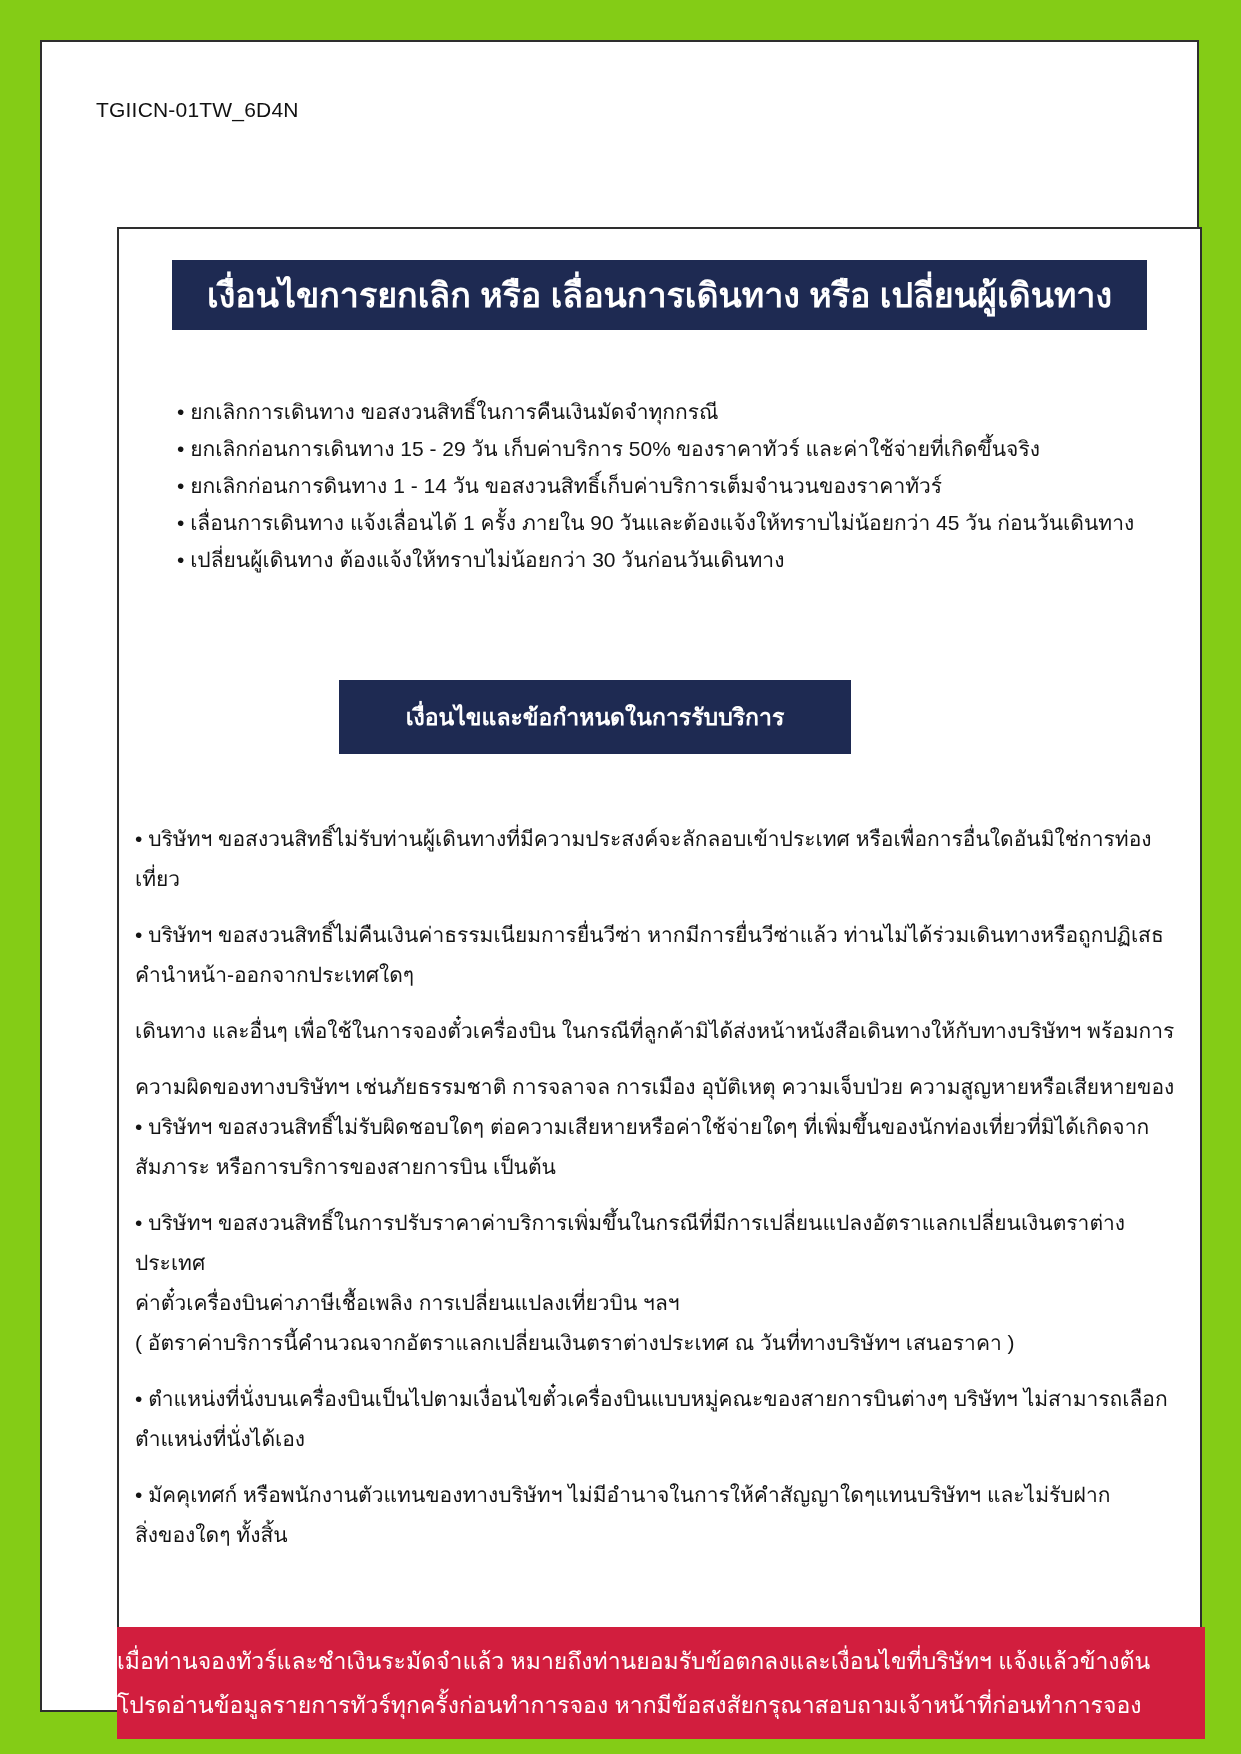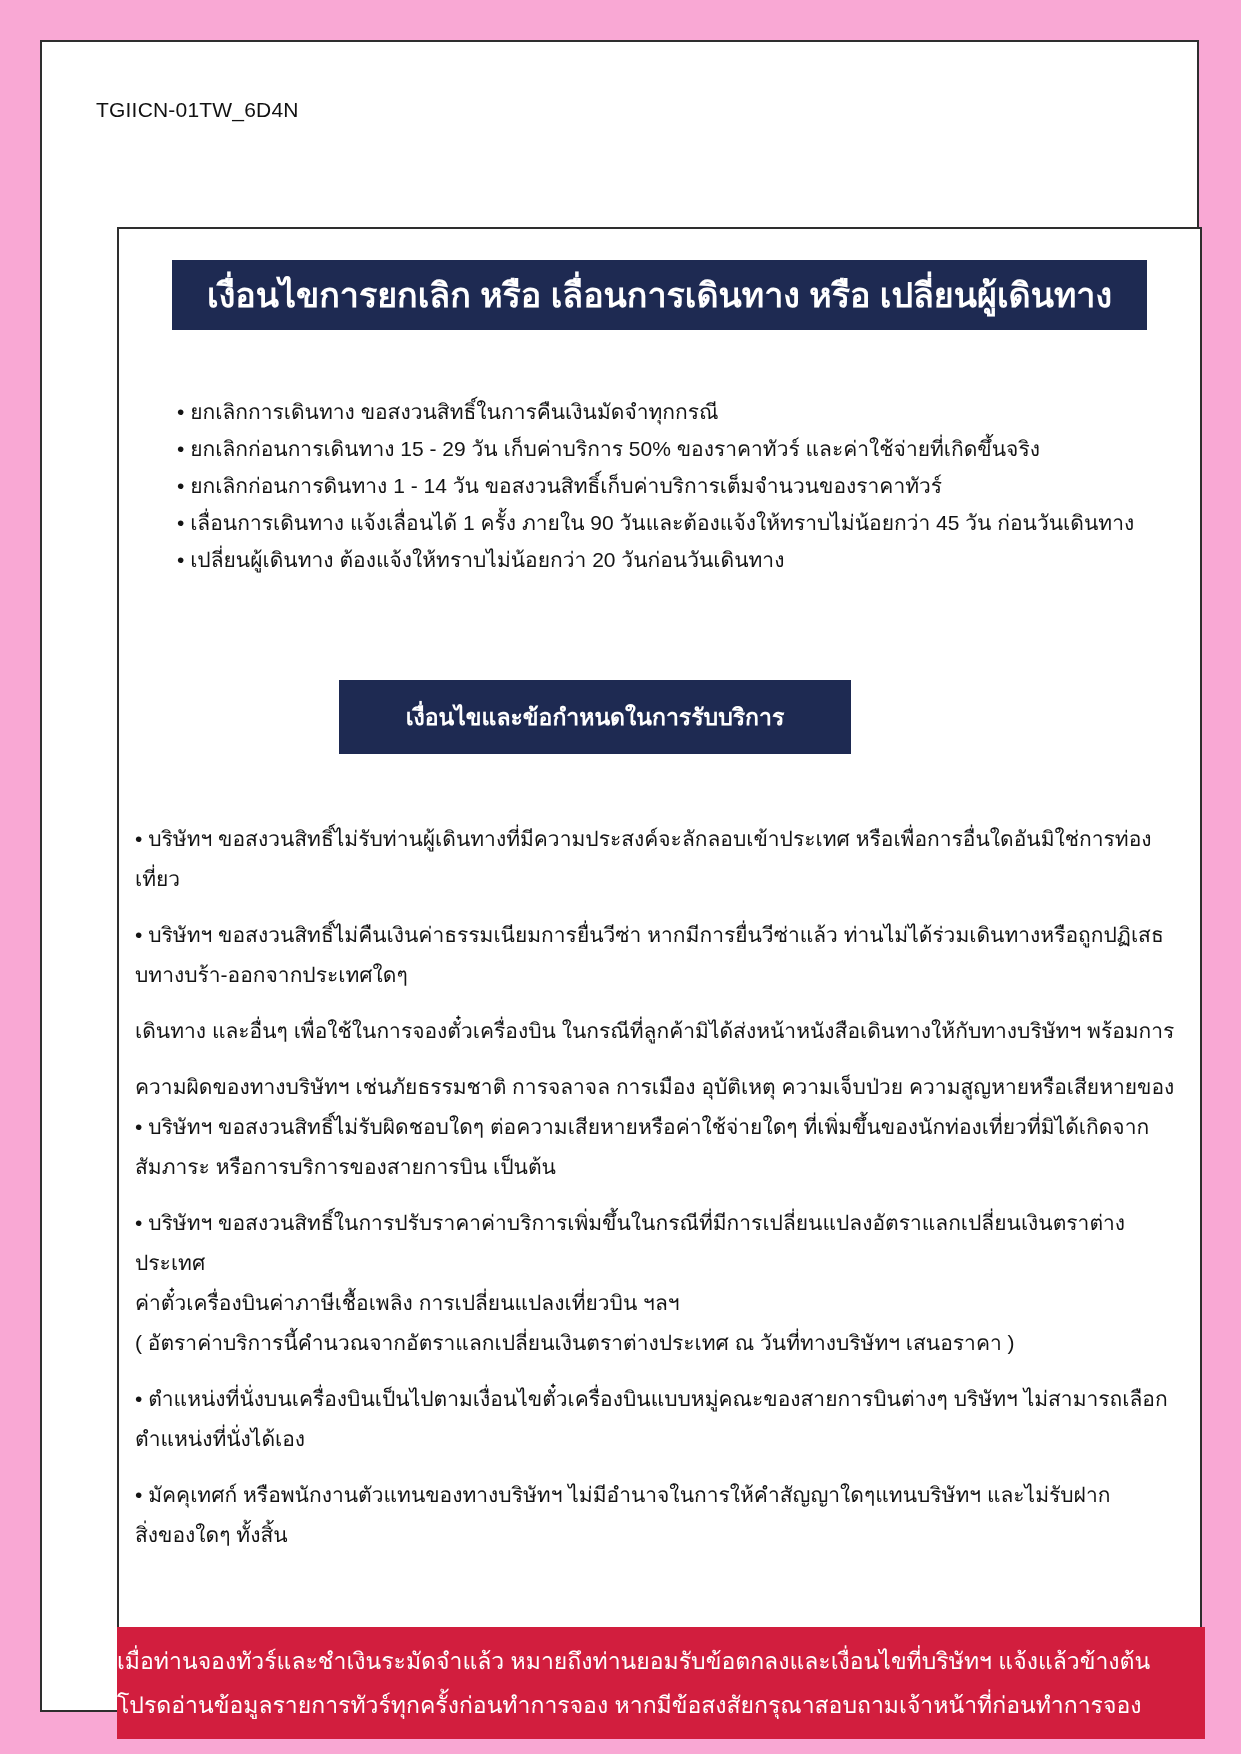--- a/index.html
+++ b/index.html
@@ -2,21 +2,21 @@
 <html><head>
 <meta charset="utf-8">
 <style>
   * { margin: 0; padding: 0; box-sizing: border-box; }
   html, body { background: #ffffff; }
   body {
     width: 1241px; height: 1754px;
     font-family: "Liberation Sans", sans-serif;
     color: #141414;
   }
-  .page { position: relative; width: 1241px; height: 1754px; background: #f9a8d4; overflow: hidden; }
+  .page { position: relative; width: 1241px; height: 1754px; background: #84cc16; overflow: hidden; }
 
   .outer-border {
     position: absolute; left: 40px; top: 40px;
     width: 1159px; height: 1672px;
     border: 2px solid #2e2e2e; background: #fff;
   }
   .doc-code {
     position: absolute; left: 54px; top: 56px;
     font-size: 21px; letter-spacing: 0.2px; color: #111;
   }
@@ -64,34 +64,34 @@
 
       <div class="banner banner1">
         <span>เงื่อนไขการยกเลิก หรือ เลื่อนการเดินทาง หรือ เปลี่ยนผู้เดินทาง</span>
       </div>
 
       <div class="cancel-list">
         <div class="c-line">ยกเลิกการเดินทาง ขอสงวนสิทธิ์ในการคืนเงินมัดจำทุกกรณี</div>
         <div class="c-line">ยกเลิกก่อนการเดินทาง 15 - 29 วัน เก็บค่าบริการ 50% ของราคาทัวร์ และค่าใช้จ่ายที่เกิดขึ้นจริง</div>
         <div class="c-line">ยกเลิกก่อนการดินทาง 1 - 14 วัน ขอสงวนสิทธิ์เก็บค่าบริการเต็มจำนวนของราคาทัวร์</div>
         <div class="c-line">เลื่อนการเดินทาง แจ้งเลื่อนได้ 1 ครั้ง ภายใน 90 วันและต้องแจ้งให้ทราบไม่น้อยกว่า 45 วัน ก่อนวันเดินทาง</div>
-        <div class="c-line">เปลี่ยนผู้เดินทาง ต้องแจ้งให้ทราบไม่น้อยกว่า 20 วันก่อนวันเดินทาง</div>
+        <div class="c-line">เปลี่ยนผู้เดินทาง ต้องแจ้งให้ทราบไม่น้อยกว่า 30 วันก่อนวันเดินทาง</div>
       </div>
 
       <div class="banner banner2">
         <span>เงื่อนไขและข้อกำหนดในการรับบริการ</span>
       </div>
 
       <div class="terms-list">
         <div class="term">
           <div class="t-line first">บริษัทฯ ขอสงวนสิทธิ์ไม่รับท่านผู้เดินทางที่มีความประสงค์จะลักลอบเข้าประเทศ หรือเพื่อการอื่นใดอันมิใช่การท่องเที่ยว</div>
         </div>
         <div class="term">
           <div class="t-line first">บริษัทฯ ขอสงวนสิทธิ์ไม่คืนเงินค่าธรรมเนียมการยื่นวีซ่า หากมีการยื่นวีซ่าแล้ว ท่านไม่ได้ร่วมเดินทางหรือถูกปฏิเสธ</div>
-          <div class="t-line">บทางบร้า-ออกจากประเทศใดๆ</div>
+          <div class="t-line">คำนำหน้า-ออกจากประเทศใดๆ</div>
         </div>
         <div class="term">
           <div class="t-line">เดินทาง และอื่นๆ เพื่อใช้ในการจองตั๋วเครื่องบิน ในกรณีที่ลูกค้ามิได้ส่งหน้าหนังสือเดินทางให้กับทางบริษัทฯ พร้อมการ</div>
         </div>
         <div class="term">
           <div class="t-line">ความผิดของทางบริษัทฯ เช่นภัยธรรมชาติ การจลาจล การเมือง อุบัติเหตุ ความเจ็บป่วย ความสูญหายหรือเสียหายของ</div>
           <div class="t-line first">บริษัทฯ ขอสงวนสิทธิ์ไม่รับผิดชอบใดๆ  ต่อความเสียหายหรือค่าใช้จ่ายใดๆ ที่เพิ่มขึ้นของนักท่องเที่ยวที่มิได้เกิดจาก</div>
           <div class="t-line">สัมภาระ หรือการบริการของสายการบิน เป็นต้น</div>
         </div>
         <div class="term">

